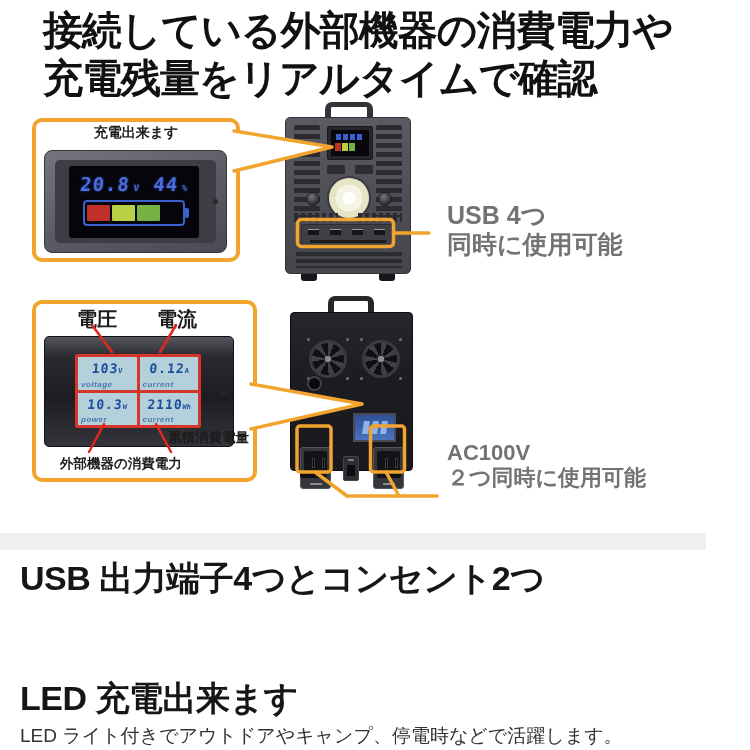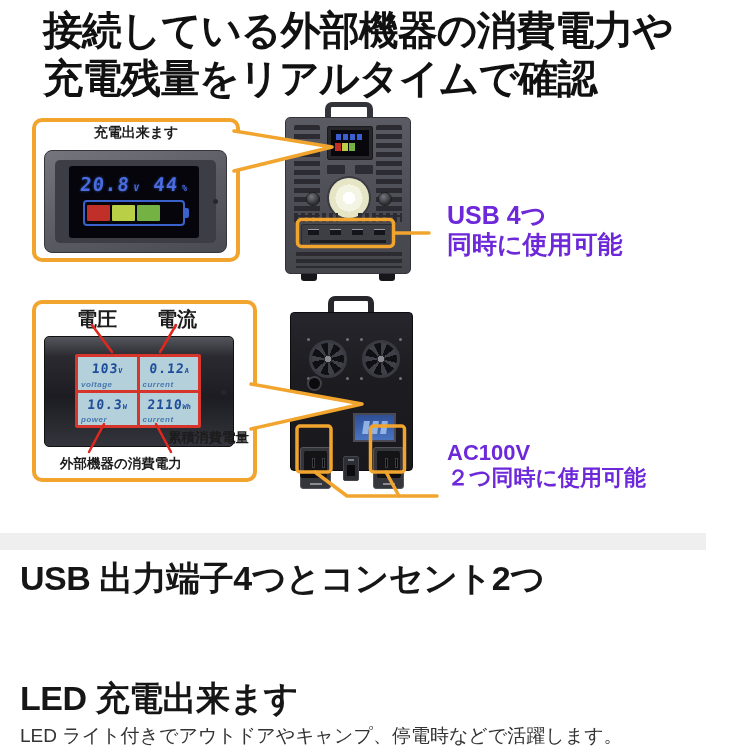--- a/index.html
+++ b/index.html
@@ -3,21 +3,21 @@
 <meta charset="utf-8">
 <style>
   * { margin:0; padding:0; box-sizing:border-box; }
   html,body { width:750px; height:750px; background:#fff; }
   body { font-family:"Liberation Sans","DejaVu Sans",sans-serif; color:#222; overflow:hidden; }
   .page { position:relative; width:750px; height:750px; background:#fff; }
   .abs { position:absolute; }
 
   
   .main-title { left:18px; top:6px; font-size:40px; line-height:48px; font-weight:900; color:#111; letter-spacing:-1px;margin-left:25px; }
-  .note-text { font-weight:800; color:#6d28d9; }
+  .note-text { font-weight:800; color:#737373; }
   .usb-note { left:447px; top:201px; font-size:25px; line-height:29px; }
   .ac-note  { left:447px; top:440px; font-size:22px; line-height:25px; }
   .sec-heading { font-size:34px; font-weight:800; color:#161616; letter-spacing:-0.5px; }
   .sec-body { font-size:19px; line-height:27px; color:#333; }
 
   
   .callout { border:4px solid #F2A52E; border-radius:10px; background:#fff; }
   .co-label { font-size:14px; font-weight:800; color:#1c1c1c; text-align:center; }
   .meter-top-label { font-size:20px; font-weight:800; color:#1c1c1c; }
   .meter-bottom-label { font-size:13.5px; font-weight:800; color:#1c1c1c; white-space:nowrap; }

